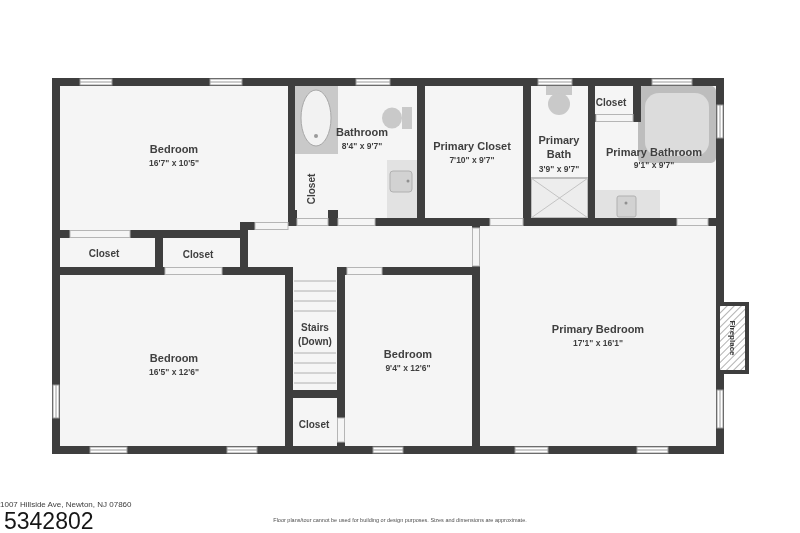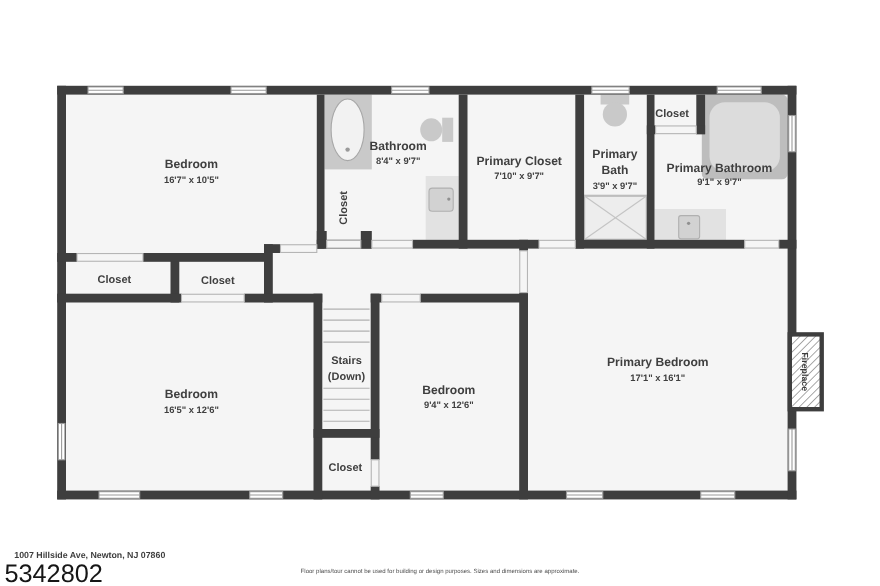--- a/index.html
+++ b/index.html
@@ -1,19 +1,19 @@
 <!DOCTYPE html>
 <html><head>
 <meta charset="utf-8">
 <style>
   html,body{margin:0;padding:0;background:#ffffff;}
   .page{position:relative;width:800px;height:533px;background:#ffffff;overflow:hidden;
         font-family:"Liberation Sans",sans-serif;}
   .plan-svg{position:absolute;left:0;top:0;}
-  .addr{position:absolute;left:13px;top:500px;font-size:8px;font-weight:bold;color:#3d3d3d;}
+  .addr{position:absolute;left:0;top:500px;font-size:8px;font-weight:normal;color:#3d3d3d;}
   .mls{position:absolute;left:4px;top:508px;font-size:23px;color:#161616;}
   .disc{position:absolute;left:0;top:517px;width:100%;text-align:center;font-size:5.5px;color:#4d4d4d;}
   
   .rn{font-family:"Liberation Sans",sans-serif;font-size:11px;font-weight:bold;fill:#3f3f3f;text-anchor:middle;}
   .rd{font-family:"Liberation Sans",sans-serif;font-size:8.5px;font-weight:bold;fill:#3f3f3f;text-anchor:middle;}
   .rs{font-family:"Liberation Sans",sans-serif;font-size:10px;font-weight:bold;fill:#3f3f3f;text-anchor:middle;}
   .fp{font-family:"Liberation Sans",sans-serif;font-size:8px;font-weight:bold;fill:#3a3a3a;text-anchor:middle;}
   .wall{fill:#3e3e3e;}
   .door{fill:#f5f5f5;stroke:#b5b5b5;stroke-width:1;}
   .win{fill:#ffffff;stroke:#9a9a9a;stroke-width:1;}

